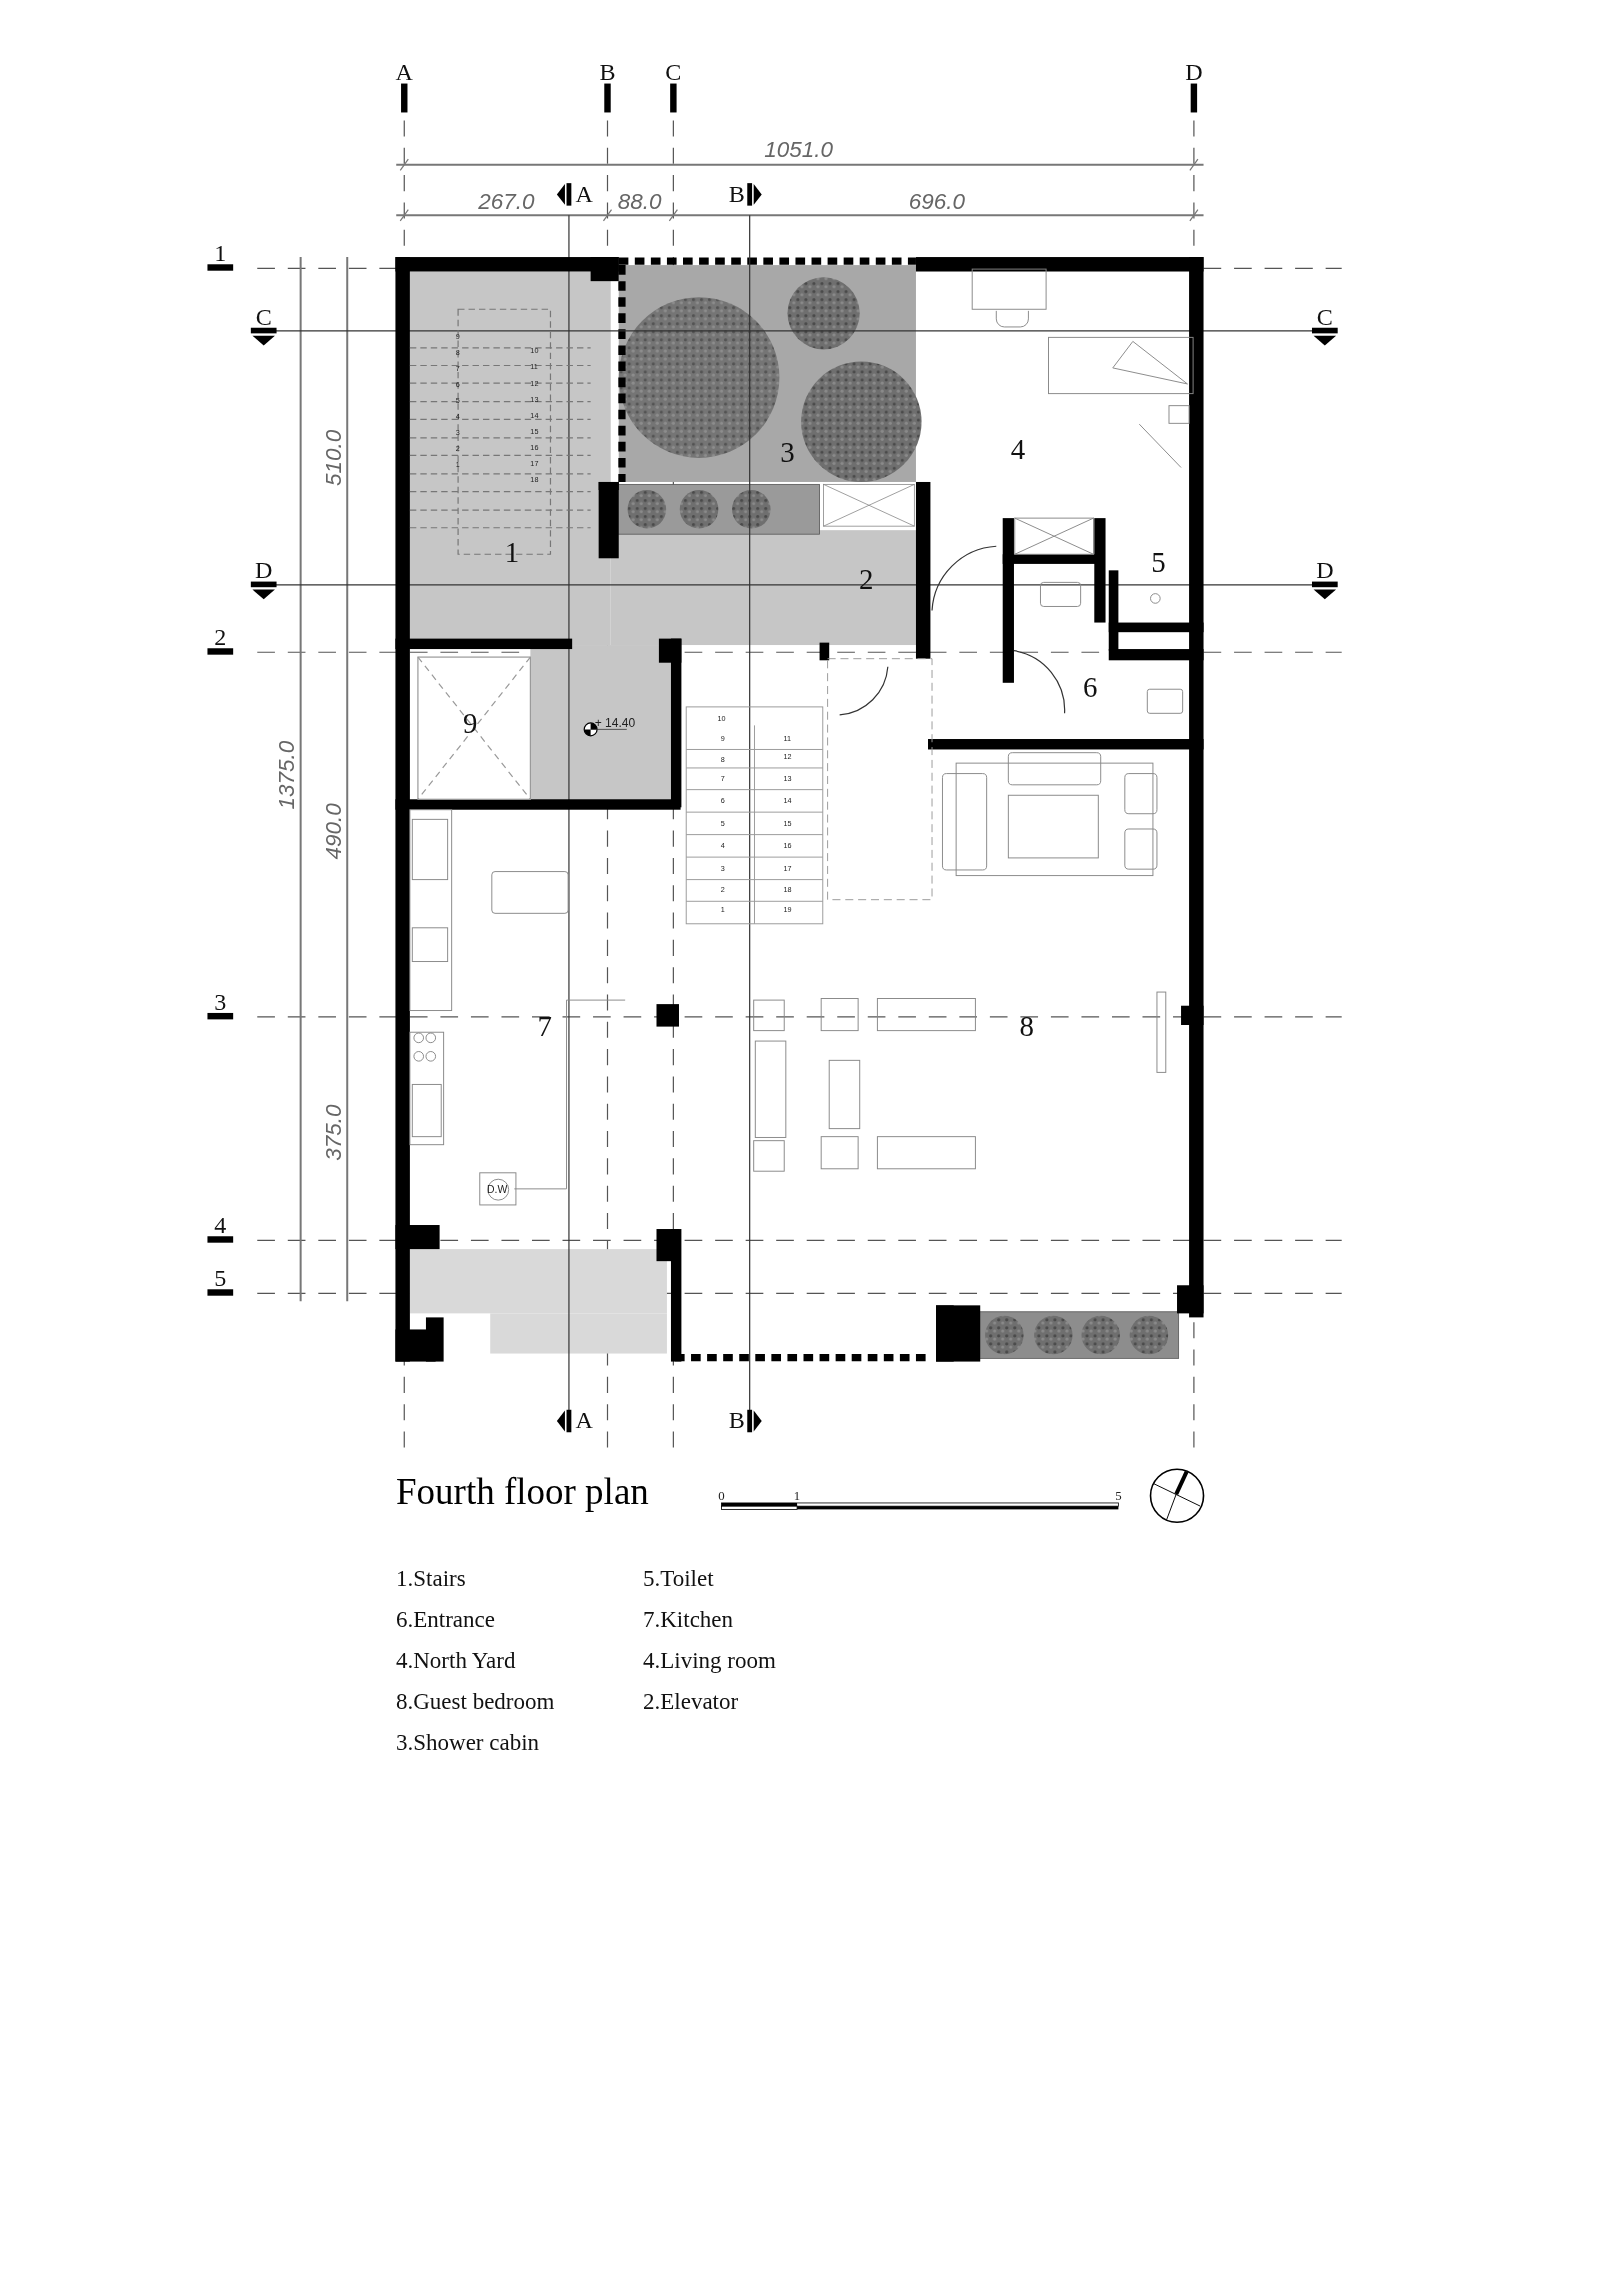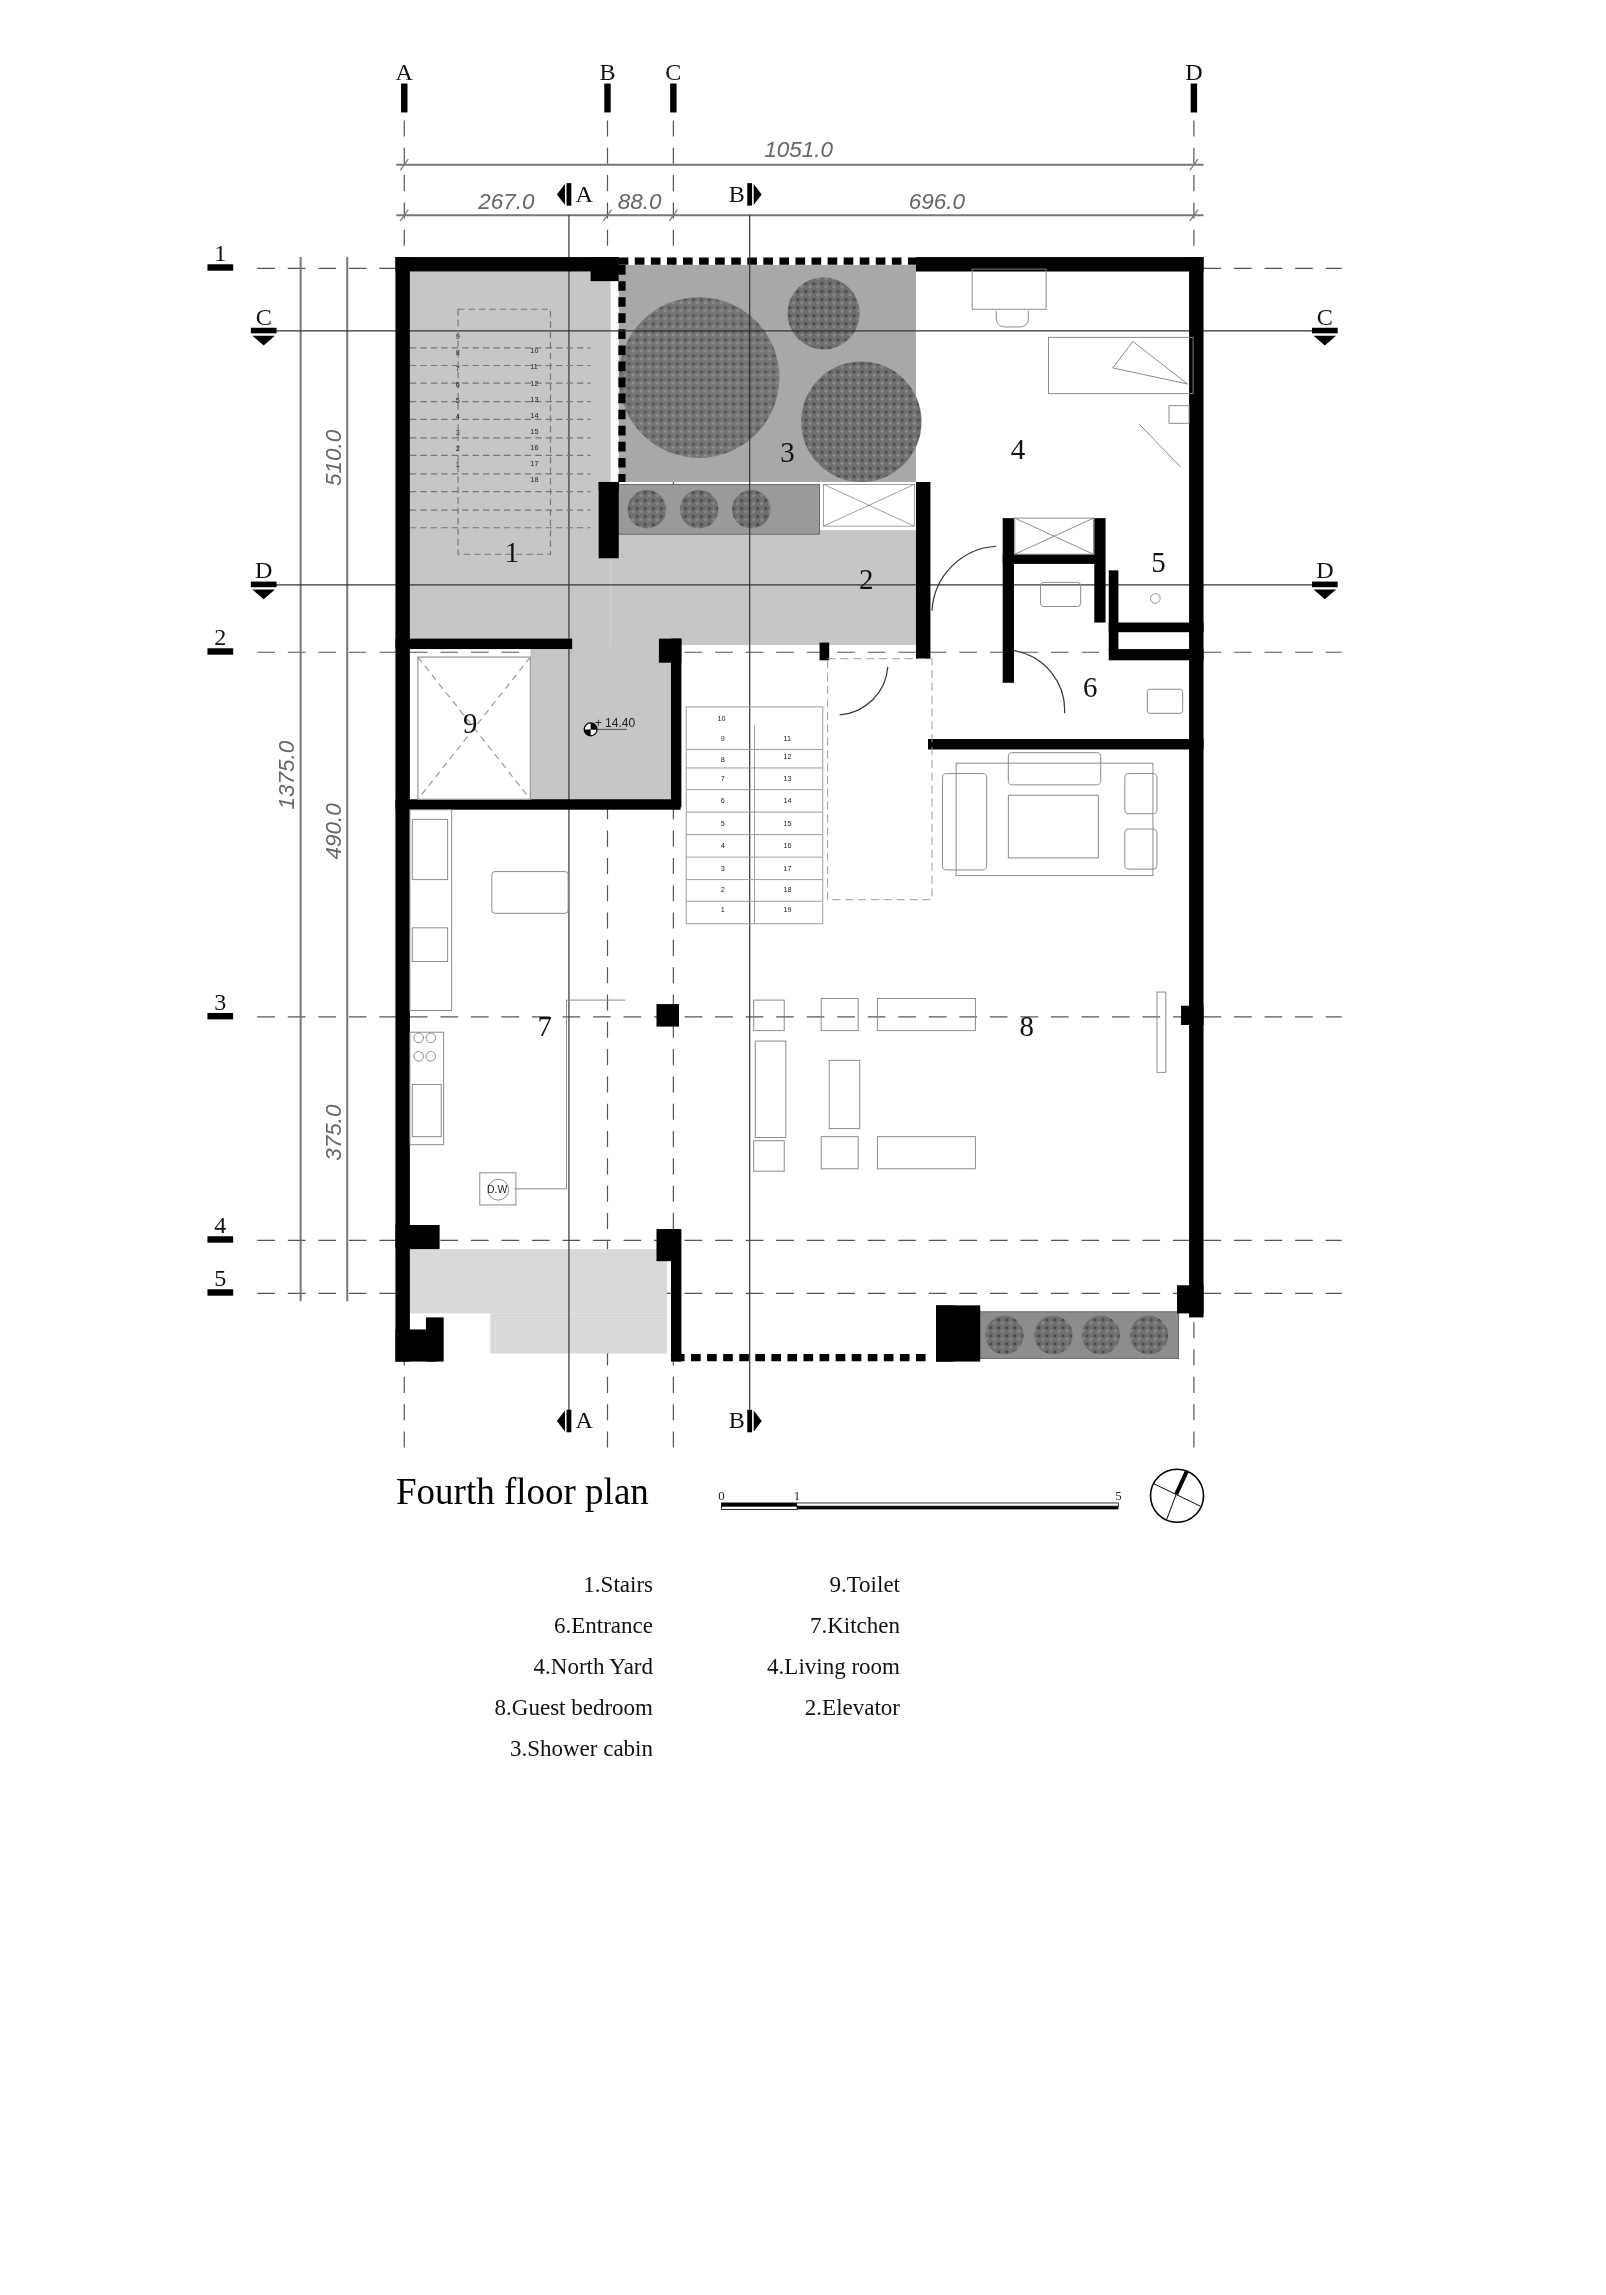--- a/index.html
+++ b/index.html
@@ -5,21 +5,21 @@
   html,body{margin:0;padding:0;background:#fff;}
   body{width:1607px;height:2295px;position:relative;overflow:hidden;font-family:"Liberation Serif","DejaVu Serif",serif;}
   #plan{position:absolute;left:0;top:0;width:1607px;height:2295px;}
   .grid-lbl{font-family:"Liberation Serif",serif;font-size:30px;fill:#111;}
   .dim{font-family:"Liberation Sans",sans-serif;font-size:28px;font-style:italic;fill:#666;}
   .room-num{font-family:"Liberation Serif",serif;font-size:36px;fill:#111;}
   .step{font-family:"Liberation Sans",sans-serif;font-size:9px;fill:#222;}
   .elev{font-family:"Liberation Sans",sans-serif;font-size:15px;fill:#222;}
   .title{position:absolute;left:396px;top:1470px;font-size:37px;color:#000000;font-family:Liberation Serif, serif;}
   .legend{position:absolute;left:396px;top:1555px;font-family:"Liberation Serif",serif;font-size:23px;color:#111;}
-  .legend .col{position:absolute;top:14px;width:257px;text-align:right;}
+  .legend .col{position:absolute;top:8px;width:257px;}
   .legend .item{height:41px;line-height:32px;white-space:nowrap;}
   .scale-lbl{font-family:"Liberation Serif",serif;font-size:16px;fill:#222;}
 </style>
 </head>
 <body>
 
 <svg id="plan" viewBox="0 0 2000 2857" xmlns="http://www.w3.org/2000/svg">
   <defs>
     <pattern id="tree" width="10" height="10" patternUnits="userSpaceOnUse">
       <rect width="10" height="10" fill="#6f6f6f"></rect>
@@ -394,19 +394,19 @@
 
 <div class="legend">
   <div class="col" style="left:0">
     <div class="item">1.Stairs</div>
     <div class="item">6.Entrance</div>
     <div class="item">4.North Yard</div>
     <div class="item">8.Guest bedroom</div>
     <div class="item">3.Shower cabin</div>
   </div>
   <div class="col" style="left:247px">
-    <div class="item">9.Toilet</div>
+    <div class="item">5.Toilet</div>
     <div class="item">7.Kitchen</div>
     <div class="item">4.Living room</div>
     <div class="item">2.Elevator</div>
   </div>
 </div>
 
 
 </body></html>

